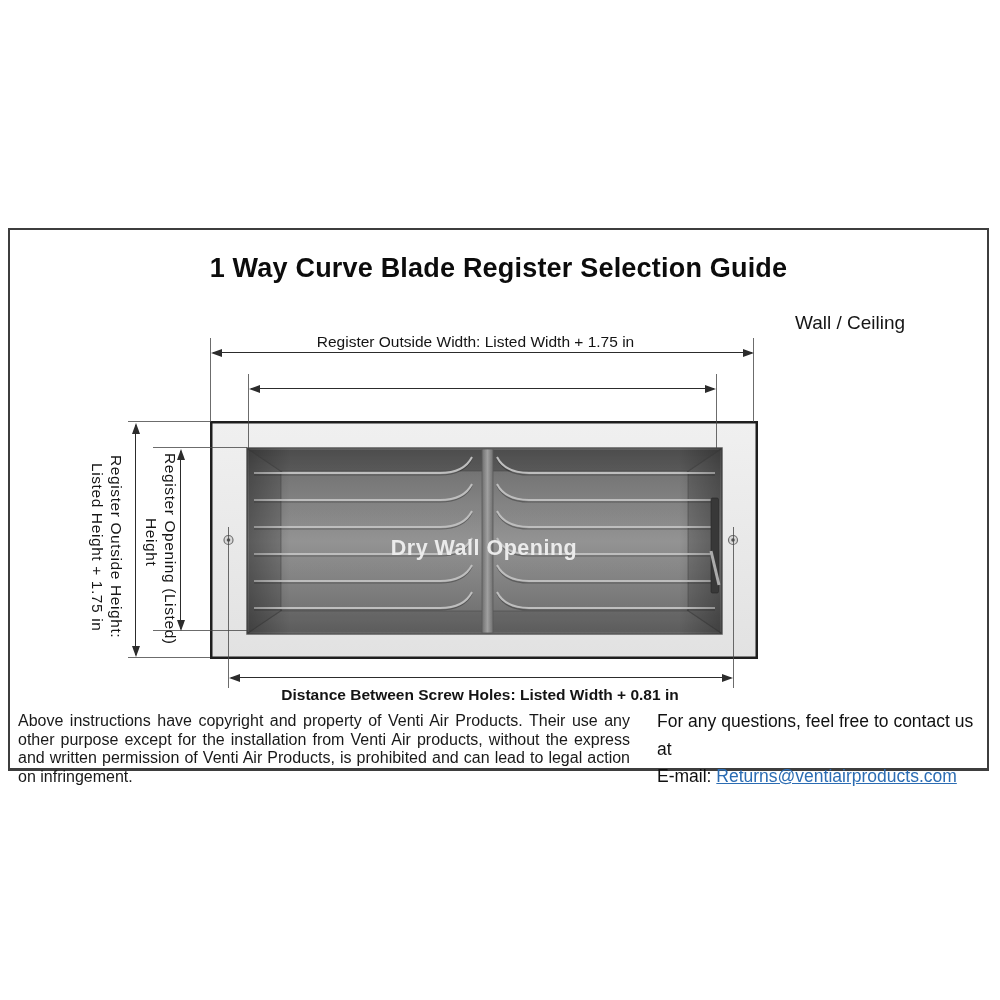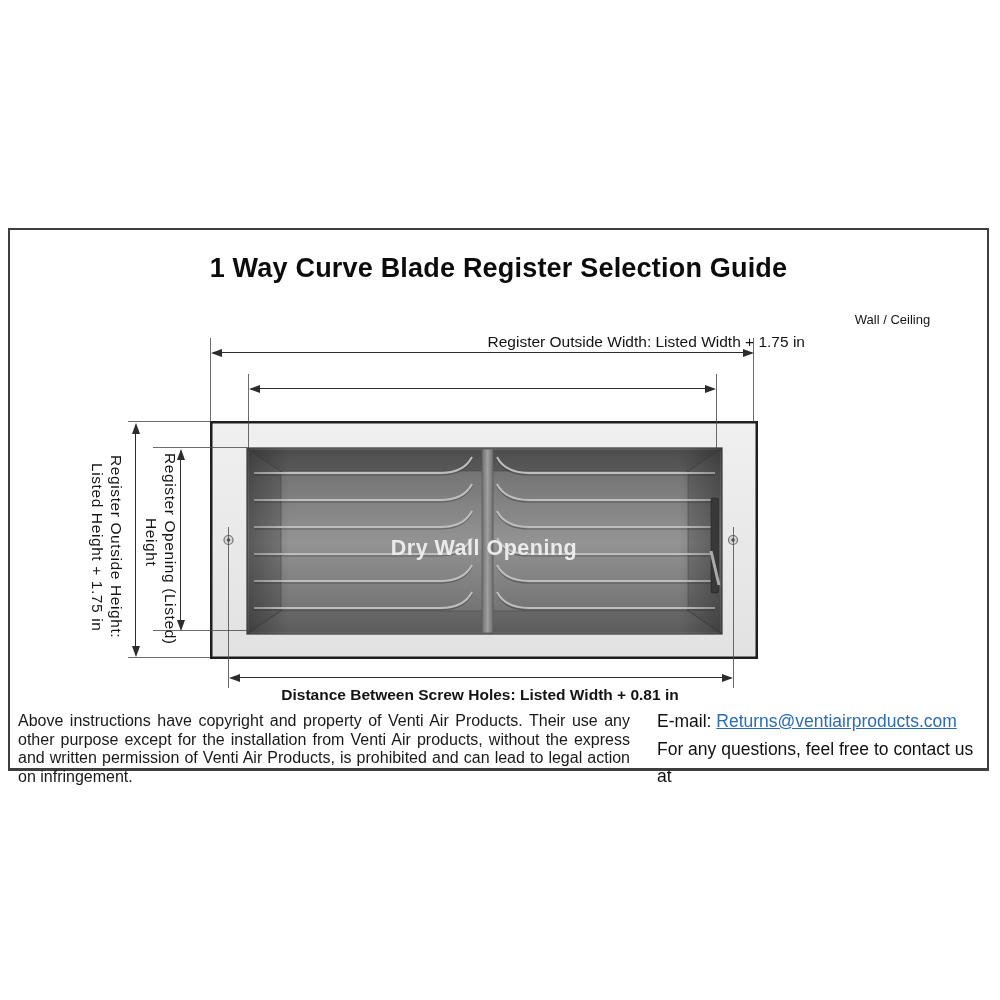--- a/index.html
+++ b/index.html
@@ -11,22 +11,22 @@
 
   .outer-box {
     left:8px; top:228px; width:977px; height:538px;
     border:2px solid #3e3e3e; border-bottom-width:3px; background:#ffffff;
   }
   .title {
     left:8px; top:253px; width:981px; text-align:center;
     font-size:27px; font-weight:bold; color:#0c0c0c; letter-spacing:0.2px;
   }
   .wall-ceiling {
-    left:795px; top:312px; width:195px; text-align:center;
-    font-size:13px; color:#151515;
+    left:795px; top:312px; width:195px; 
+    font-size:19px; color:#151515;
   }
   .dim-label-h { font-size:15.5px; color:#141414; text-align:center; }
 
   
   .dim-h { height:9px; z-index:6; }
   .dim-h .shaft { position:absolute; left:2px; right:2px; top:50%; height:1.5px; margin-top:-0.75px; background:#2c2c2c; }
   .dim-h .head-l { position:absolute; left:0; top:50%; margin-top:-4px; width:0; height:0;
     border-top:4px solid transparent; border-bottom:4px solid transparent; border-right:11px solid #2c2c2c; }
   .dim-h .head-r { position:absolute; right:0; top:50%; margin-top:-4px; width:0; height:0;
     border-top:4px solid transparent; border-bottom:4px solid transparent; border-left:11px solid #2c2c2c; }
@@ -61,21 +61,21 @@
 <body>
 
 <div class="page">
 
   <div class="abs outer-box"></div>
 
   <div class="abs title">1 Way Curve Blade Register Selection Guide</div>
 
   <div class="abs wall-ceiling">Wall / Ceiling</div>
 
-  <div class="abs dim-label-h" style="left:160px; top:333px; width:645px;text-align:right;">Register Outside Width: Listed Width + 1.75 in</div>
+  <div class="abs dim-label-h" style="left:153px; top:333px; width:645px;">Register Outside Width: Listed Width + 1.75 in</div>
   <div class="abs dim-h" style="left:211px; top:348px; width:543px;">
     <div class="head-l"></div>
     <div class="shaft"></div>
     <div class="head-r"></div>
   </div>
 
   <div class="abs dim-h" style="left:249px; top:384px; width:467px;">
     <div class="head-l"></div>
     <div class="shaft"></div>
     <div class="head-r"></div>
@@ -203,20 +203,20 @@
   <div class="abs dim-h" style="left:229px; top:673px; width:504px;">
     <div class="head-l"></div>
     <div class="shaft"></div>
     <div class="head-r"></div>
   </div>
   <div class="abs dim-label-h" style="left:160px; top:686px; width:640px;font-weight:bold;">Distance Between Screw Holes: Listed Width + 0.81 in</div>
 
   <div class="abs copyright">Above instructions have copyright and property of Venti Air Products. Their use any other purpose except for the installation from Venti Air products, without the express and written permission of Venti Air Products, is prohibited and can lead to legal action on infringement.</div>
 
   <div class="abs contact">
+    <div>For any questions, feel free to contact us at</div>
     <div>
       <span>E-mail:</span>
       <a href="#" class="email-link">Returns@ventiairproducts.com</a>
     </div>
-    <div>For any questions, feel free to contact us at</div>
   </div>
 
 </div>
 
 </body></html>

